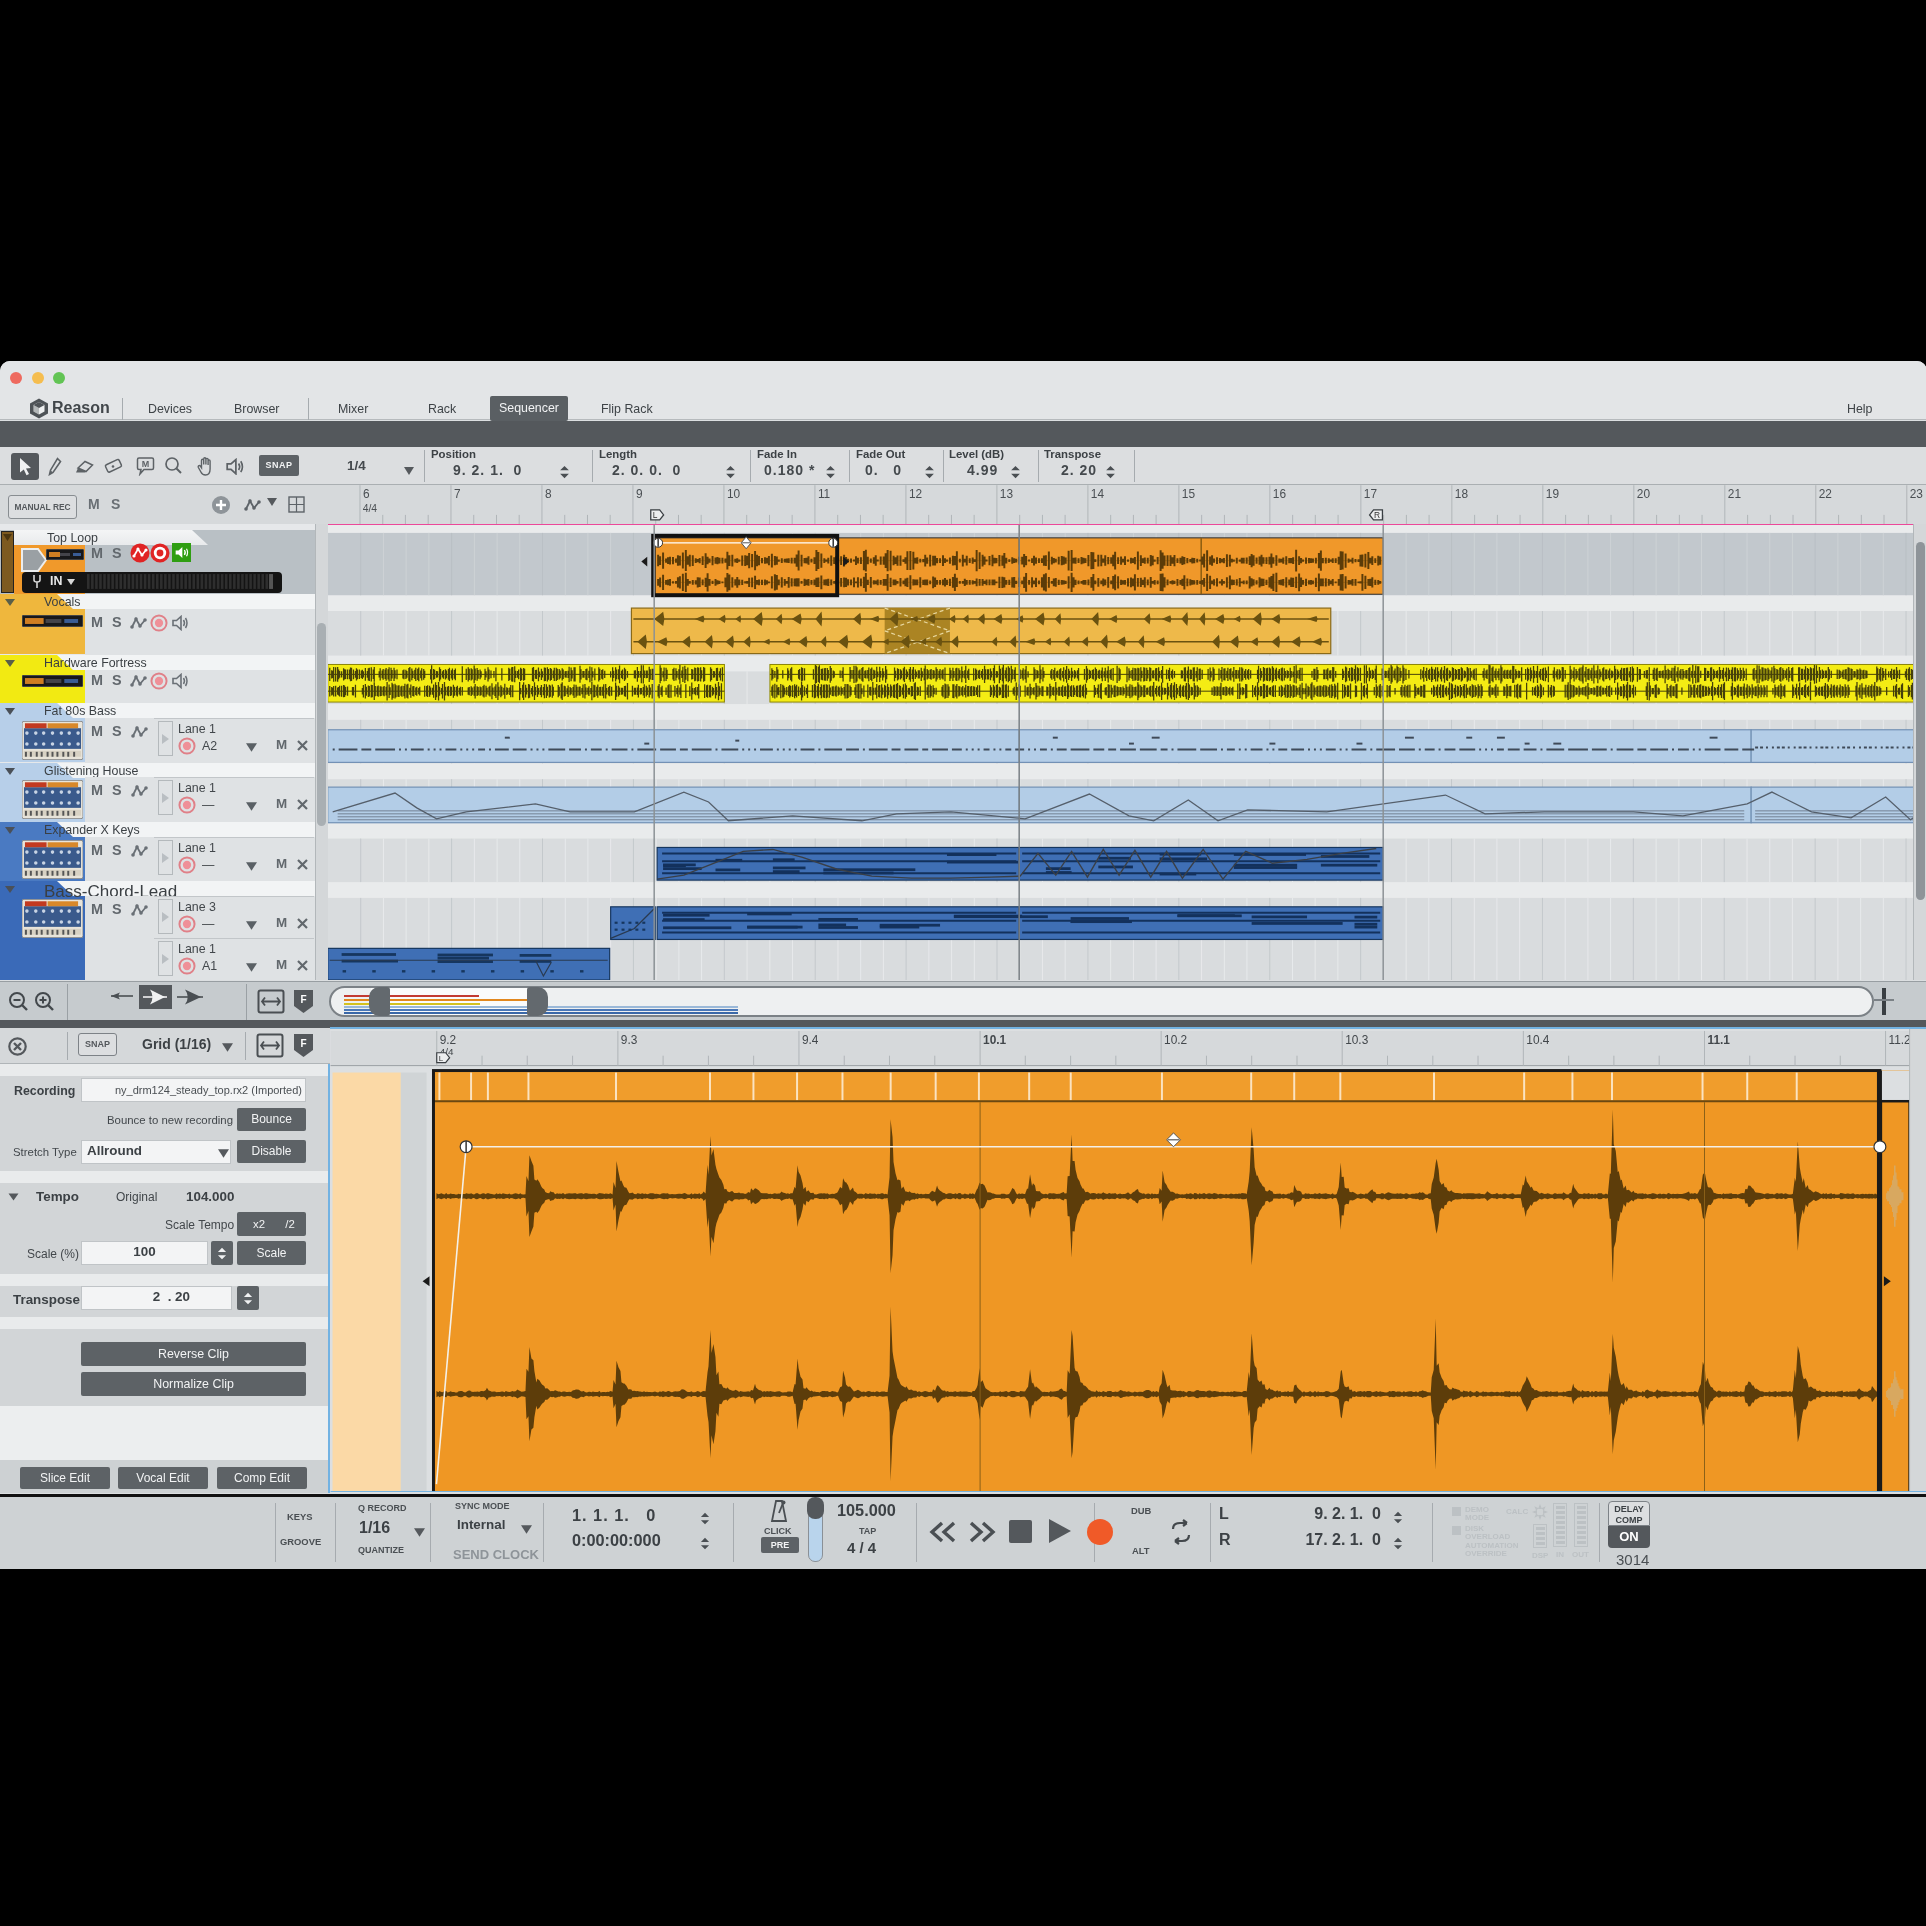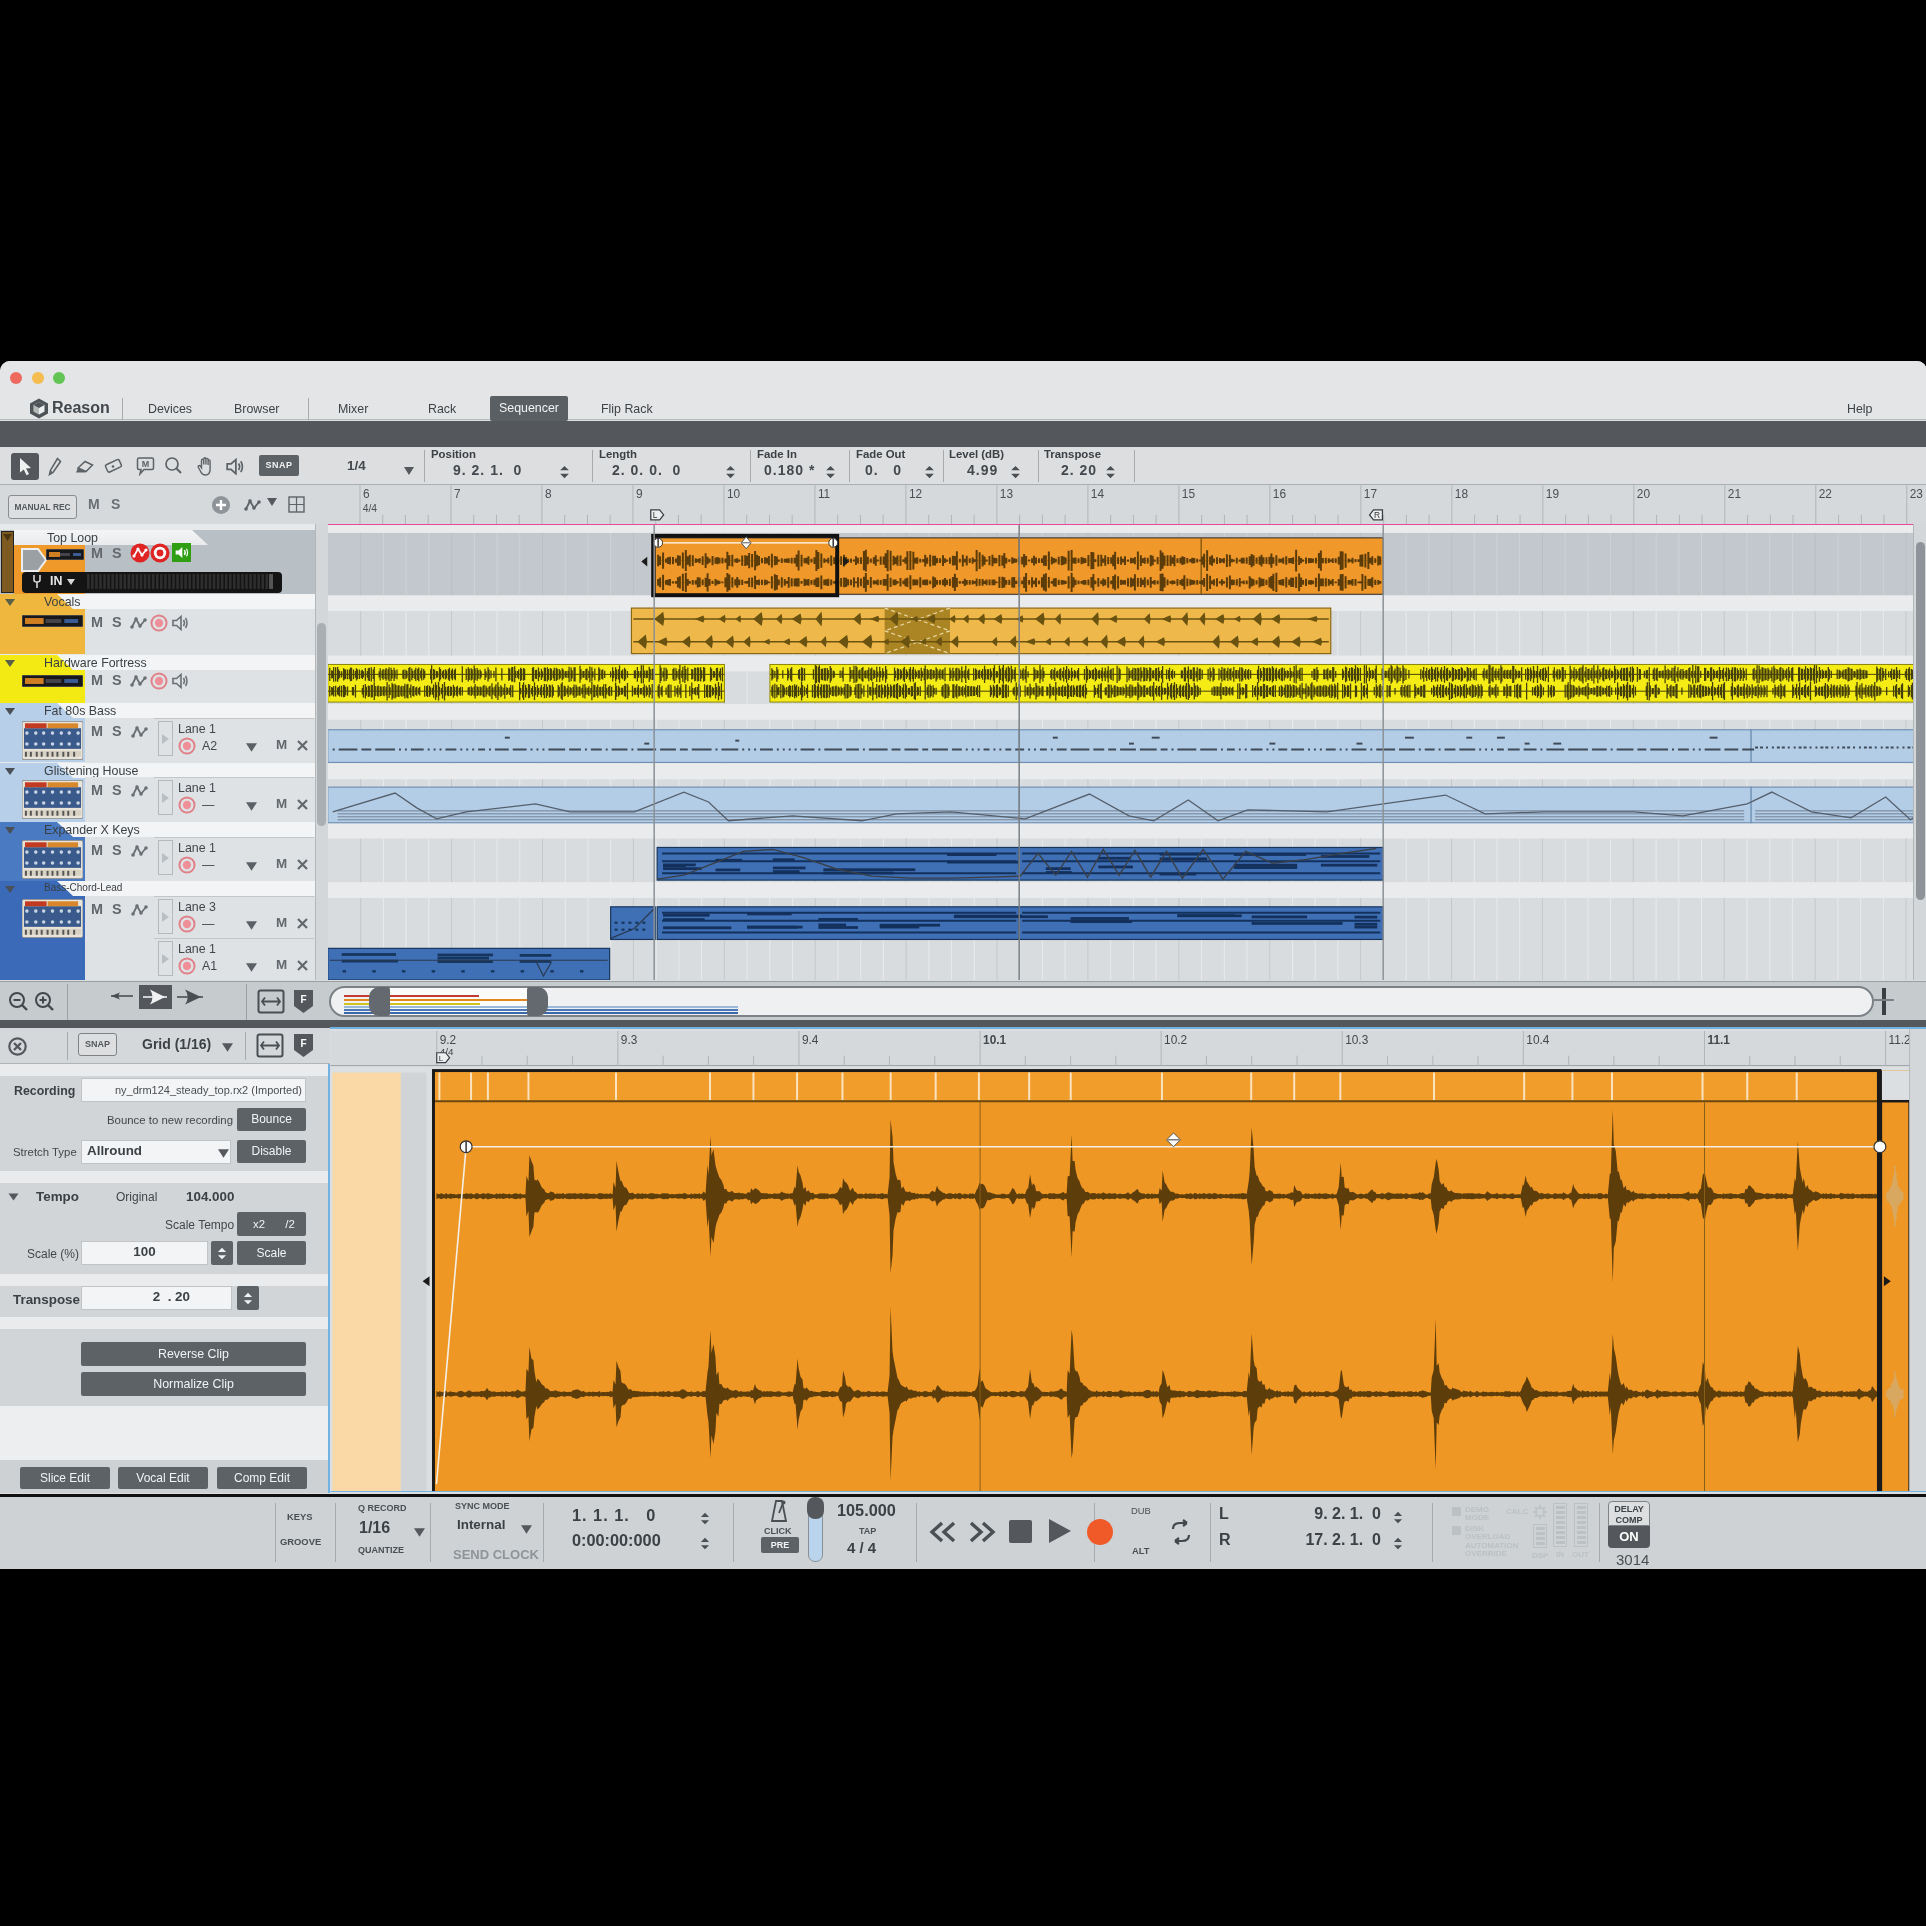--- a/index.html
+++ b/index.html
@@ -1247,21 +1247,21 @@
         <div class="lbl" style="left:276px;top:332px;font-size:13.4px;font-weight:bold;color:#62686d">M</div>
         <svg class="abs" style="left:296px;top:334px" width="13" height="13" viewBox="0 0 13 13">
           <path d="M2 2 L11 11 M11 2 L2 11" stroke="#62686d" stroke-width="2.2"></path>
         </svg>
         <div class="abs" style="left:0;top:357px;width:85px;height:99px;background:#3a6ab8"></div>
         <div class="abs" style="left:0px;top:357px;width:315px;height:15px;background:#f2f4f5"></div>
         <div class="abs" style="left:0;top:357px;width:85px;height:15px;background:#3a6ab8;clip-path:polygon(0 0,57px 0,73px 15px,0 15px)"></div>
         <svg class="abs" style="left:4px;top:361px" width="12" height="9" viewBox="0 0 12 9">
           <path d="M1 1 L11 1 L6 8 Z" fill="#4a5058"></path>
         </svg>
-        <div class="lbl" style="left:44px;top:358px;font-size:10px;color:#3a3f43">Bass-Chord-Lead</div>
+        <div class="lbl" style="left:44px;top:358px;font-size:17px;color:#3a3f43">Bass-Chord-Lead</div>
         <div class="abs" style="left:85px;top:372px;width:230px;height:84px;background:#dfe2e4"></div>
         <svg class="abs" style="left:22px;top:375px" width="61" height="39" viewBox="0 0 62 39">
           <rect x="0" y="0" width="62" height="39" rx="2" fill="#e8e4da" stroke="#888" stroke-width="1"></rect>
           <rect x="2" y="7" width="58" height="21" fill="#3a5a8c"></rect>
           <rect x="3" y="2" width="22" height="5" fill="#c23a20"></rect>
           <rect x="26" y="2" width="31" height="5" fill="#d8882a"></rect>
           <circle cx="5" cy="12" r="1.8" fill="#c8d4e4"></circle>
           <circle cx="14" cy="12" r="1.8" fill="#c8d4e4"></circle>
           <circle cx="22" cy="12" r="1.8" fill="#c8d4e4"></circle>
           <circle cx="31" cy="12" r="1.8" fill="#c8d4e4"></circle>
@@ -1613,21 +1613,21 @@
         <path d="M13 2 L3 11 L13 20 M25 2 L15 11 L25 20" stroke="#4a4f53" stroke-width="3.4" fill="none"></path>
       </svg>
       <svg class="abs" style="left:968px;top:24px" width="28" height="22" viewBox="0 0 28 22">
         <path d="M3 2 L13 11 L3 20 M15 2 L25 11 L15 20" stroke="#4a4f53" stroke-width="3.4" fill="none"></path>
       </svg>
       <div class="abs" style="left:1009px;top:23px;width:23px;height:23px;background:#54585c;border-radius:2px"></div>
       <svg class="abs" style="left:1047px;top:20px" width="26" height="28" viewBox="0 0 26 28">
         <path d="M2 2 L24 14 L2 26 Z" fill="#54585c"></path>
       </svg>
       <div class="abs" style="left:1087px;top:22px;width:26px;height:26px;background:#f05a28;border-radius:13px"></div>
-      <div class="lbl" style="left:1131px;top:8px;font-size:9.4px;font-weight:normal;color:#4a4f53">DUB</div>
+      <div class="lbl" style="left:1131px;top:8px;font-size:9.4px;font-weight:bold;color:#4a4f53">DUB</div>
       <div class="lbl" style="left:1132px;top:48px;font-size:9.4px;font-weight:bold;color:#4a4f53">ALT</div>
       <svg class="abs" style="left:1168px;top:22px" width="26" height="26" viewBox="0 0 26 26">
         <path d="M5 10 Q5 4 12 4 L19 4 M19 4 L15 1 M19 4 L15 7 M21 16 Q21 22 14 22 L7 22 M7 22 L11 19 M7 22 L11 25" stroke="#43484c" stroke-width="2.2" fill="none"></path>
       </svg>
       <div class="lbl" style="left:1219px;top:8px;font-size:16px;font-weight:bold;color:#3c4145">L</div>
       <div class="lbl" style="left:1219px;top:34px;font-size:16px;font-weight:bold;color:#3c4145">R</div>
       <div class="lbl" style="left:1247px;top:8px;width:134px;text-align:right;font-size:16px;font-weight:bold;color:#3c4145">9. 2. 1.&nbsp;&nbsp;0</div>
       <div class="lbl" style="left:1247px;top:34px;width:134px;text-align:right;font-size:16px;font-weight:bold;color:#3c4145">17. 2. 1.&nbsp;&nbsp;0</div>
       <svg style="position:absolute;left:1393px;top:14px" width="10" height="13" viewBox="0 0 12 16">
         <path d="M6 1 L11 6 L1 6 Z M1 10 L11 10 L6 15 Z" fill="#4a4f53"></path>

